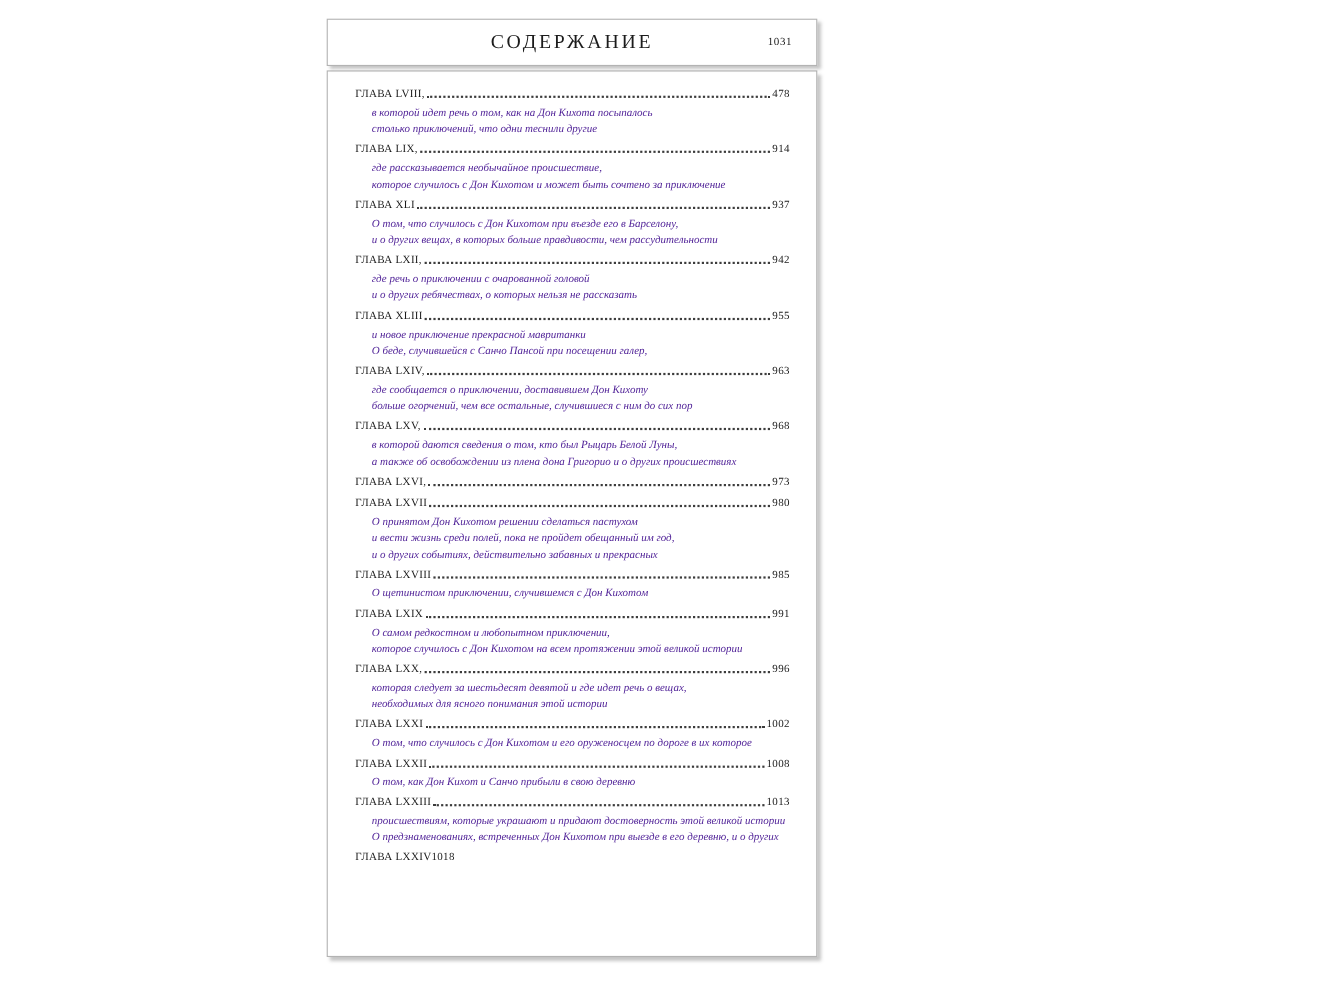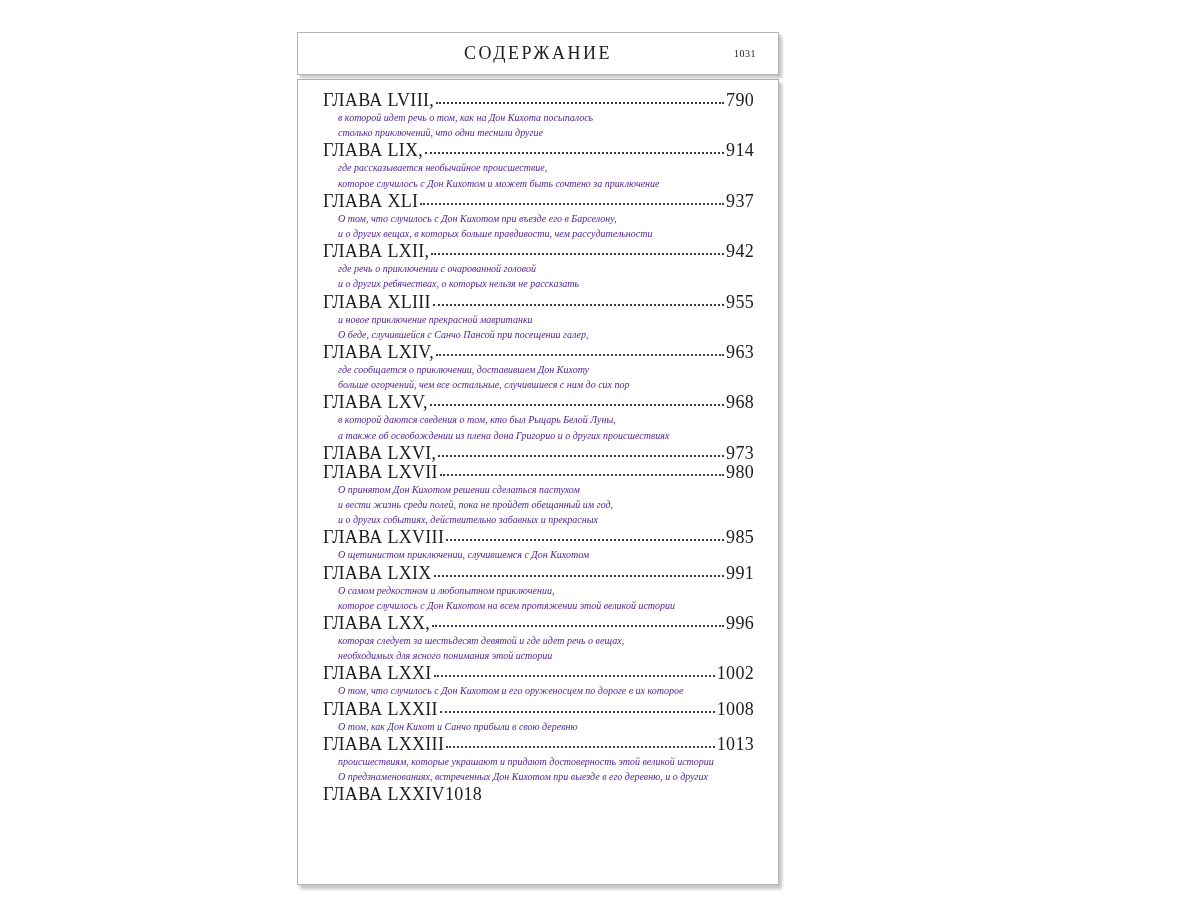--- a/index.html
+++ b/index.html
@@ -6,22 +6,22 @@
   html, body { margin: 0; padding: 0; }
   body {
     width: 1200px; height: 900px;
     background: #ffffff;
     font-family: "Liberation Serif", serif;
     position: relative;
     overflow: hidden;
   }
   .page {
     position: absolute;
-    left: 297px; top: 32px;
-    width: 482px;
+    left: 297px; top: 17px;
+    width: 446px;
     font-family: Liberation Serif, serif;
   }
   .header-box {
     position: relative;
     height: 43px;
     background: #ffffff;
     border: 1px solid #b3b3b3;
     box-shadow: 3px 3px 3px rgba(90,90,90,0.35);
   }
   .header-title {
@@ -45,21 +45,21 @@
     border: 1px solid #b3b3b3;
     box-shadow: 3px 4px 3px rgba(90,90,90,0.35);
     padding: 12px 24px 8px 25px;
     height: 806px;
     overflow: hidden;
   }
   .entry { margin-bottom: 2px; }
   .entry-head {
     display: flex;
     align-items: baseline;
-    font-size: 18px;
+    font-size: 10px;
     line-height: 17px;
     letter-spacing: 0.3px;
     color: #1b1b1b;
   }
   .chapter { white-space: nowrap; }
   .leader {
     flex: 1;
     align-self: flex-end;
     height: 0;
     margin: 0 2px 5px 2px;
@@ -81,21 +81,21 @@
 <div class="page">
   <div class="header-box">
     <div class="header-title">СОДЕРЖАНИЕ</div>
     <div class="header-pagenum">1031</div>
   </div>
   <div class="content-box">
   <div class="entry">
     <div class="entry-head">
       <span class="chapter">ГЛАВА LVIII,</span>
       <span class="leader"></span>
-      <span class="pagenum">790</span>
+      <span class="pagenum">478</span>
     </div>
     <div class="subtitle">
           <div>в которой идет речь о том, как на Дон Кихота посыпалось</div>
           <div>столько приключений, что одни теснили другие</div>
         </div>
   </div>
 
   <div class="entry">
     <div class="entry-head">
       <span class="chapter">ГЛАВА LIX,</span>

